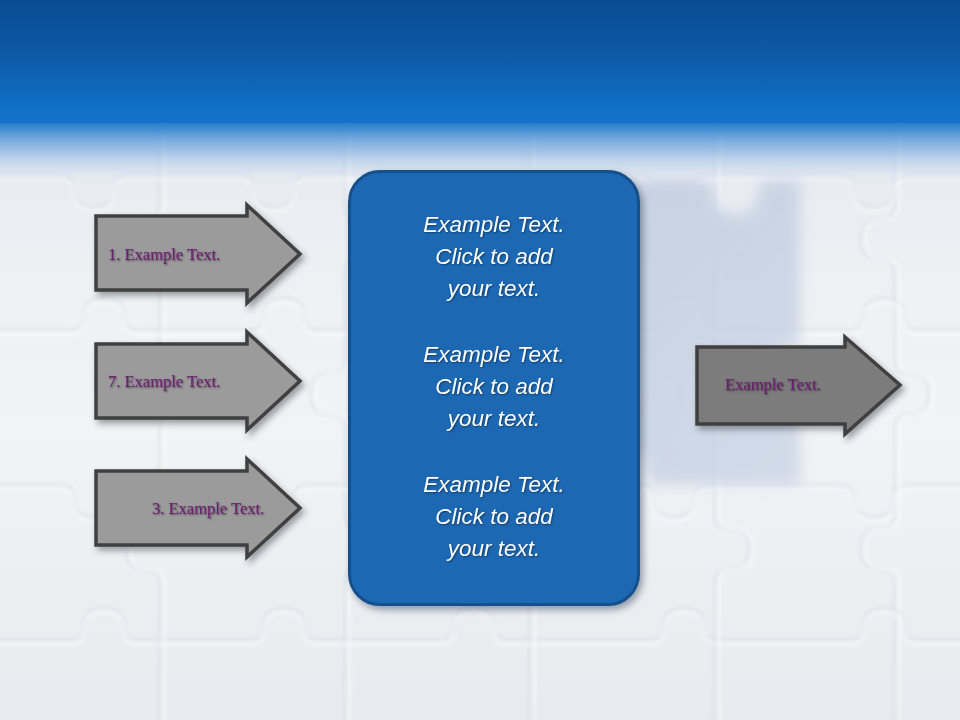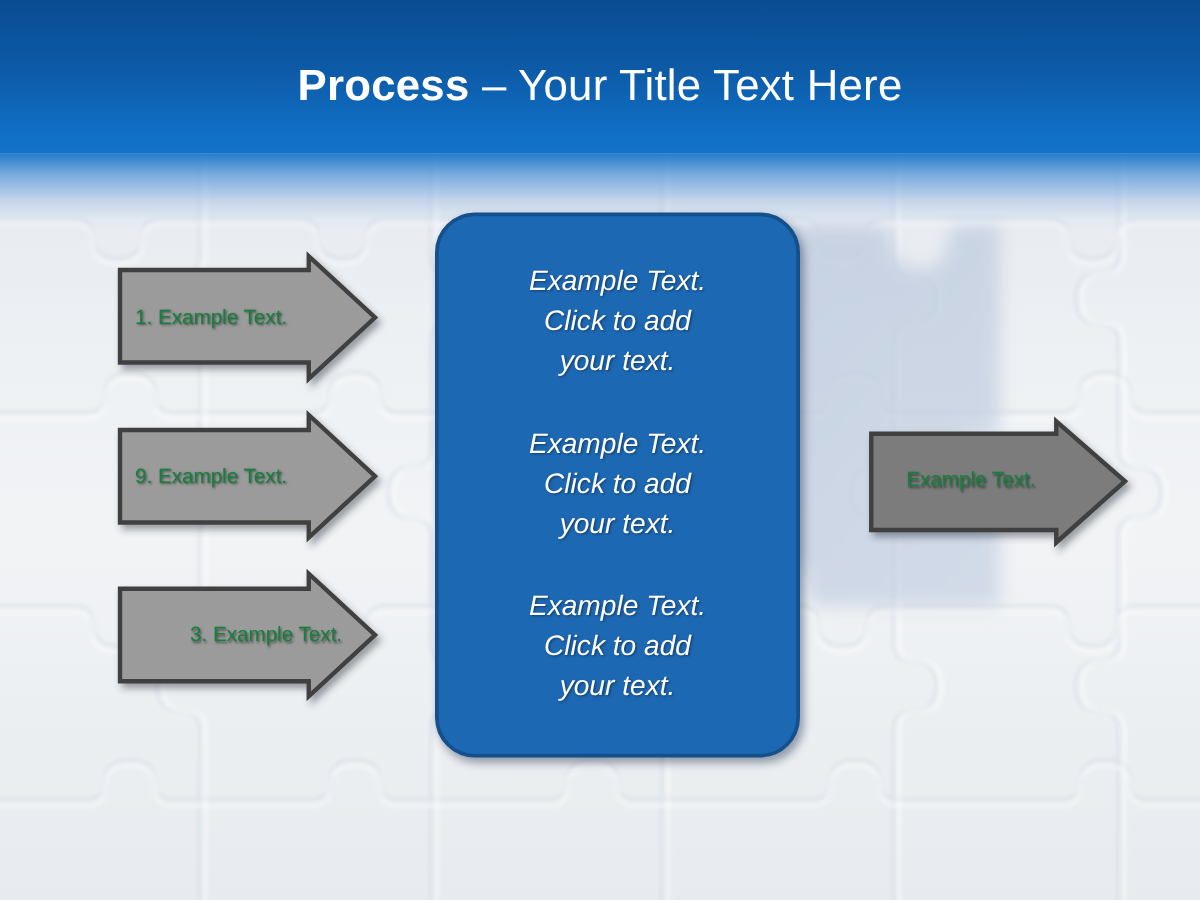--- a/index.html
+++ b/index.html
@@ -76,25 +76,26 @@
   
   .shapes {
     position: absolute;
     inset: 0;
     width: 960px;
     height: 720px;
   }
 
   .arrow-label {
     position: absolute;
-    color: #15803d;
+    color: #701a75;
     font-size: 16.5px;
     white-space: nowrap;
     text-shadow: 1px 1px 2px rgba(0,0,0,0.55);
     pointer-events: none;
+    font-family: Liberation Serif, serif;
   }
 
   
   .center-panel {
     position: absolute;
     left: 348px;
     top: 170px;
     width: 292px;
     height: 436px;
     border-radius: 32px;
@@ -175,40 +176,39 @@
     <g filter="url(#holeBlur)" opacity="0.75">
       <path fill="url(#holeFill)" d="M660,180 H700 q14,0 14,14 q0,20 22,20 q22,0 22,-20 q0,-14 14,-14 H800 V335
                q0,14 -16,14 q-20,0 -20,22 q0,22 20,22 q16,0 16,14 V485 H660 q-14,0 -14,-14
                q0,-20 -22,-20 q-22,0 -22,20 q0,14 -14,14 H540 V180 Z"></path>
     </g>
   </svg>
 
   <div class="header-band"></div>
   <div class="header-fade"></div>
 
-  <div class="title"><b>Process </b><span class="light">– Your Title Text Here</span></div>
 
   <svg class="shapes" viewBox="0 0 960 720" preserveAspectRatio="none">
     <defs>
       <filter id="shapeShadow" x="-30%" y="-30%" width="170%" height="170%">
         <feDropShadow dx="3" dy="4" stdDeviation="3" flood-color="#2b3440" flood-opacity="0.45"></feDropShadow>
       </filter>
     </defs>
 
     <polygon filter="url(#shapeShadow)" fill="#9b9b9b" stroke="#3f3f3f" stroke-width="3.5" points="96,216 247,216 247,205 300,254 247,303 247,290 96,290"></polygon>
 
     <polygon filter="url(#shapeShadow)" fill="#9b9b9b" stroke="#3f3f3f" stroke-width="3.5" points="96,344 247,344 247,332 300,381 247,430 247,418 96,418"></polygon>
 
     <polygon filter="url(#shapeShadow)" fill="#9b9b9b" stroke="#3f3f3f" stroke-width="3.5" points="96,471 247,471 247,459 300,508 247,557 247,545 96,545"></polygon>
 
     <polygon filter="url(#shapeShadow)" fill="#7c7c7c" stroke="#3f3f3f" stroke-width="3.5" points="697,347 845,347 845,337 900,385 845,434 845,424 697,424"></polygon>
   </svg>
 
   <div class="arrow-label" style="left:108px; top:245px;">1. Example Text.</div>
-  <div class="arrow-label" style="left:108px; top:372px;">9. Example Text.</div>
+  <div class="arrow-label" style="left:108px; top:372px;">7. Example Text.</div>
   <div class="arrow-label" style="left:108px; top:499px;margin-left:44px;">3. Example Text.</div>
   <div class="arrow-label" style="left:725px; top:375px;">Example Text.</div>
 
   <div class="center-panel">
     <div class="panel-block">Example Text.
 Click  to add
 your text.</div>
     <div class="panel-block">Example Text.
 Click  to add
 your text.</div>

